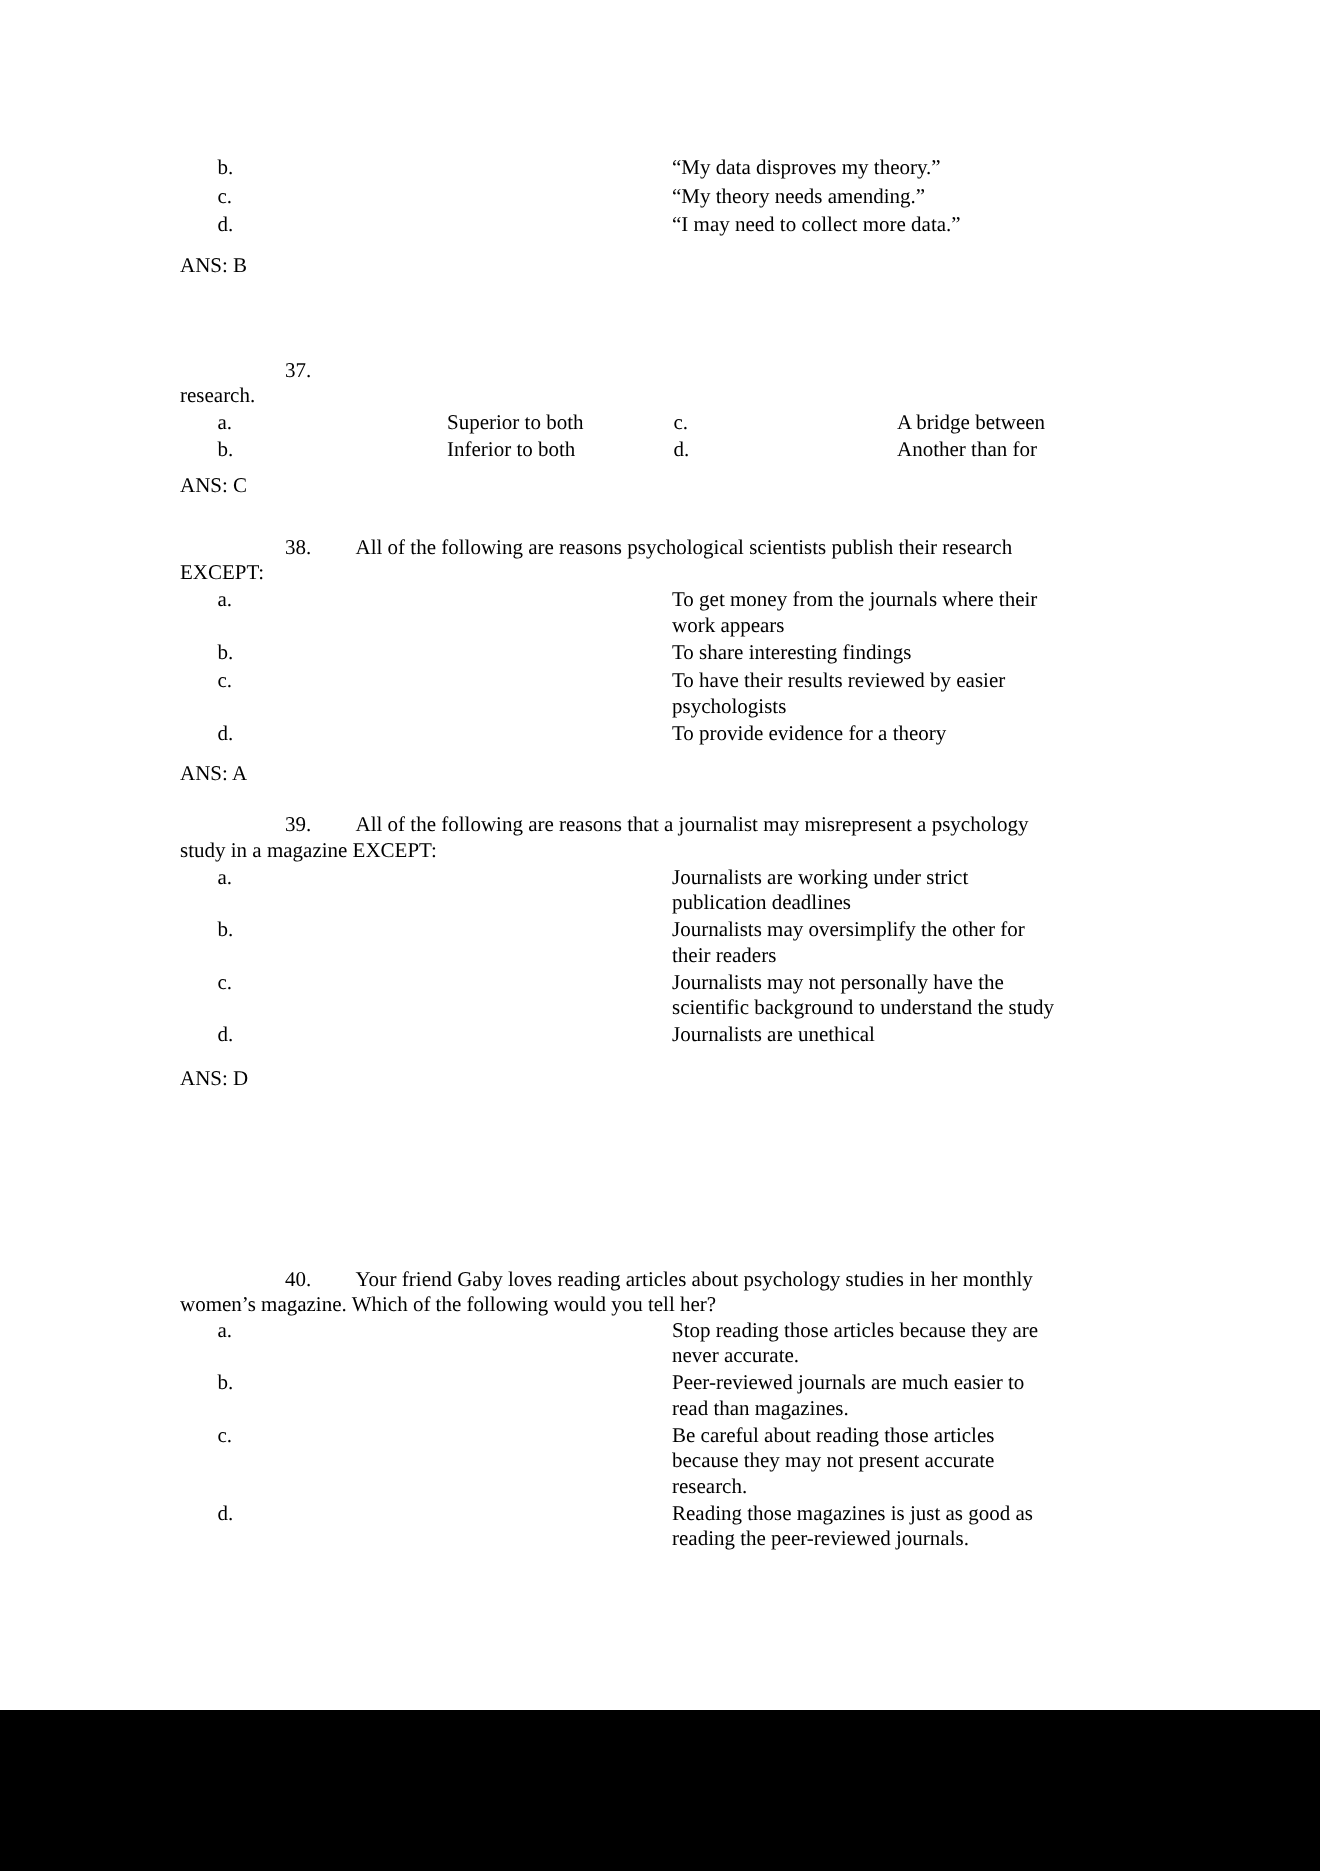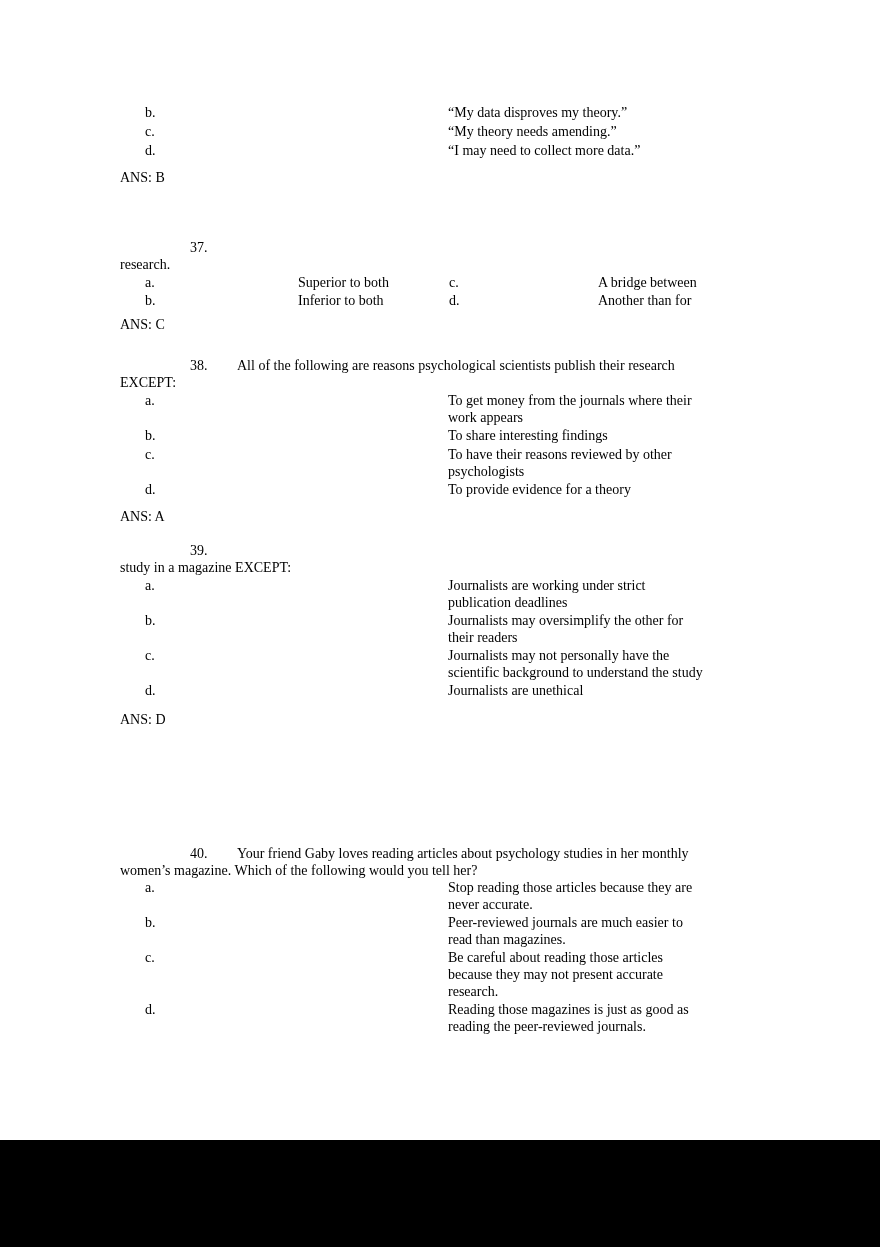--- a/index.html
+++ b/index.html
@@ -104,37 +104,38 @@
     </div>
     <div class="row" style="top:409px">
       <span class="otxt">work appears</span>
     </div>
     <div class="row" style="top:427px">
       <span class="olet">b.</span>
       <span class="otxt">To share interesting findings</span>
     </div>
     <div class="row" style="top:446px">
       <span class="olet">c.</span>
-      <span class="otxt">To have their reasons reviewed by other</span>
+      <span class="otxt">To have their results reviewed by easier</span>
     </div>
     <div class="row" style="top:463px">
       <span class="otxt">psychologists</span>
     </div>
     <div class="row" style="top:481px">
       <span class="olet">d.</span>
       <span class="otxt">To provide evidence for a theory</span>
     </div>
     <div class="row" style="top:508px">
       <span class="ml">ANS: A</span>
     </div>
   </section>
 
   <section>
     <div class="row" style="top:542px">
       <span class="qnum">39.</span>
+      <span class="qtxt">All of the following are reasons that a journalist may misrepresent a psychology</span>
     </div>
     <div class="row" style="top:559px">
       <span class="ml">study in a magazine EXCEPT:</span>
     </div>
     <div class="row" style="top:577px">
       <span class="olet">a.</span>
       <span class="otxt">Journalists are working under strict</span>
     </div>
     <div class="row" style="top:594px">
       <span class="otxt">publication deadlines</span>

